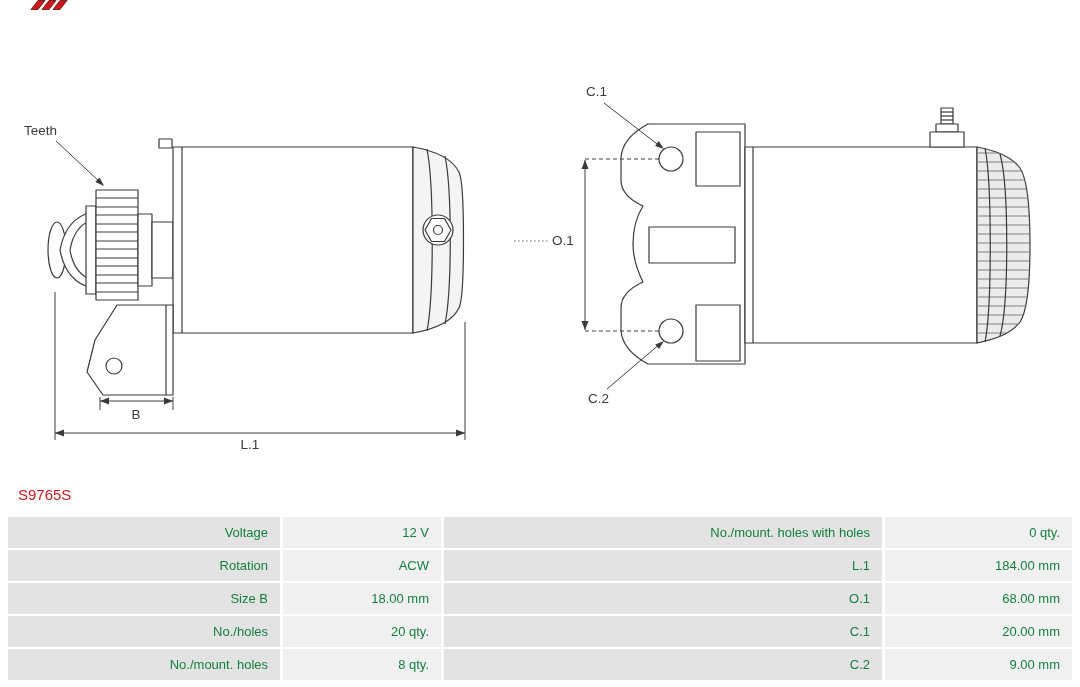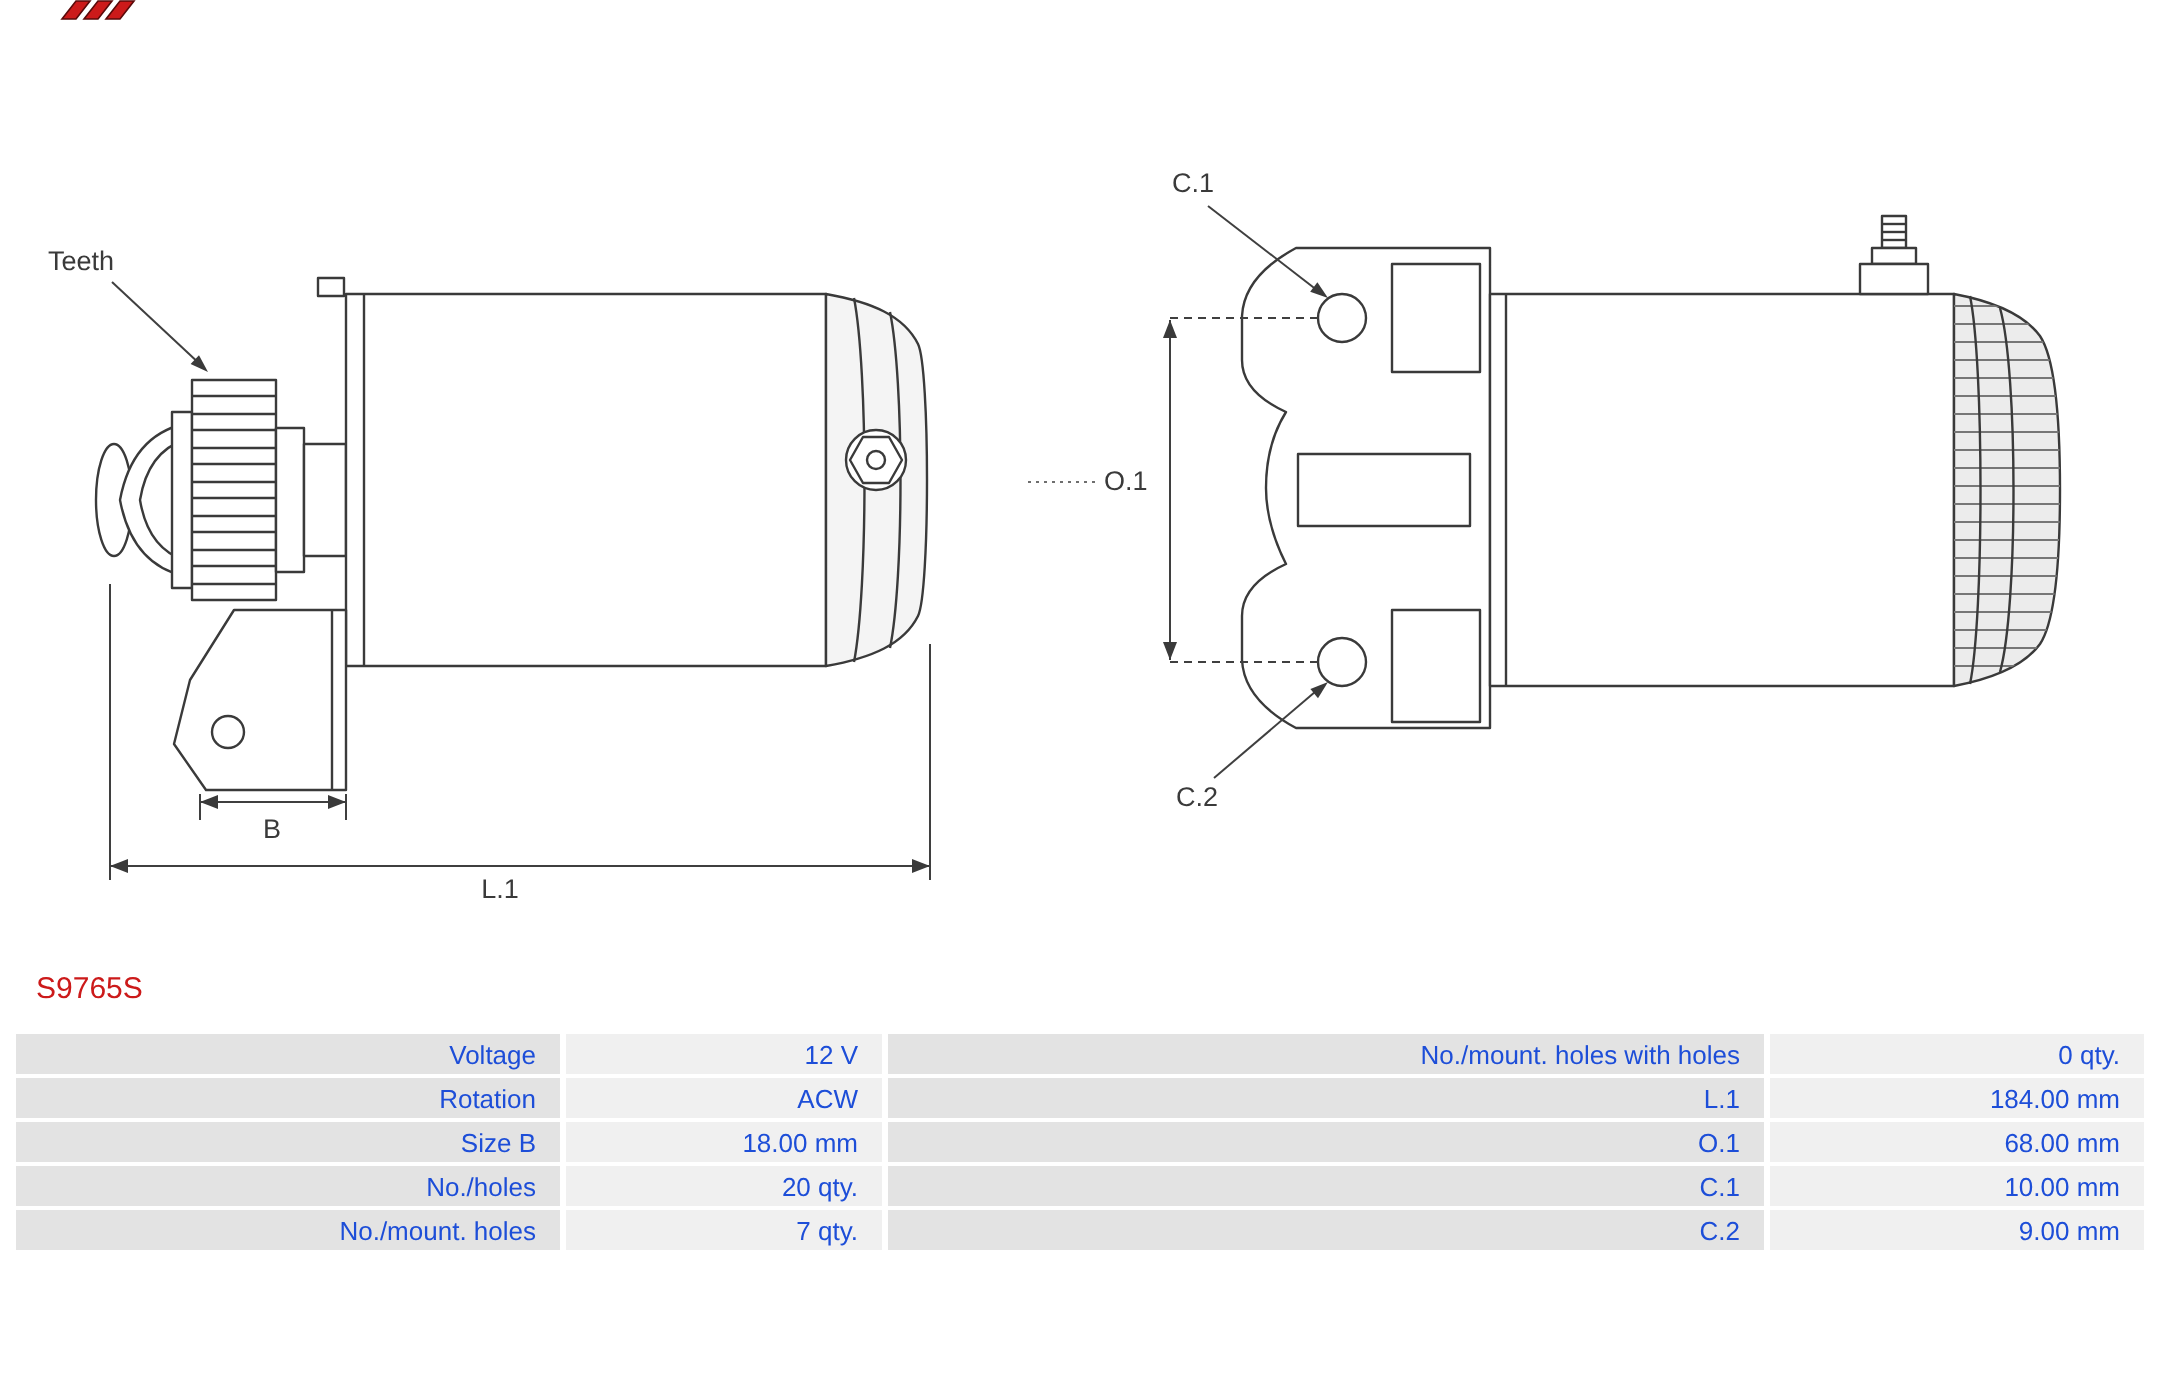--- a/index.html
+++ b/index.html
@@ -5,22 +5,22 @@
   *{box-sizing:border-box;margin:0;padding:0}
   html,body{background:#fff;font-family:"Liberation Sans",sans-serif}
   .page{position:relative;width:1080px;height:687px;background:#fff;overflow:hidden}
   .logo{position:absolute;top:0;left:30px}
   .drawing{position:absolute;top:0;left:0}
   .drawing text{font-family:"Liberation Sans",sans-serif;font-size:13.5px;fill:#3a3a3a;stroke:none}
   .part-number{position:absolute;left:18px;top:486px;font-size:15px;font-weight:normal;color:#cc1a1a}
   .spec-table{position:absolute;left:8px;top:517px;display:grid;
     grid-template-columns:272px 158px 438px 187px;column-gap:3px;row-gap:2px}
   .row{display:contents}
-  .cell{height:20px;display:flex;align-items:center;justify-content:flex-end;
-    padding-right:12px;font-size:13px;color:#1d4ed8;white-space:nowrap}
+  .cell{height:31px;display:flex;align-items:center;justify-content:flex-end;
+    padding-right:12px;font-size:13px;color:#15803d;white-space:nowrap}
   .cell.label{background:#e3e3e3}
   .cell.value{background:#f0f0f0}
 </style>
 </head>
 <body>
 
 <div class="page">
 
   <svg class="logo" width="44" height="10" viewBox="0 0 44 10">
     <path d="M1,9.5 L8,0.5 L15,0.5 L8,9.5 Z" fill="#cc1a1a" stroke="#5a0a0a" stroke-width="0.8"></path>
@@ -210,23 +210,23 @@
     <div class="row">
       <div class="cell label">Size B</div>
       <div class="cell value">18.00 mm</div>
       <div class="cell label">O.1</div>
       <div class="cell value">68.00 mm</div>
     </div>
     <div class="row">
       <div class="cell label">No./holes</div>
       <div class="cell value">20 qty.</div>
       <div class="cell label">C.1</div>
-      <div class="cell value">10.00 mm</div>
+      <div class="cell value">20.00 mm</div>
     </div>
     <div class="row">
       <div class="cell label">No./mount. holes</div>
-      <div class="cell value">7 qty.</div>
+      <div class="cell value">8 qty.</div>
       <div class="cell label">C.2</div>
       <div class="cell value">9.00 mm</div>
     </div>
   </div>
 
 </div>
 
 </body></html>

